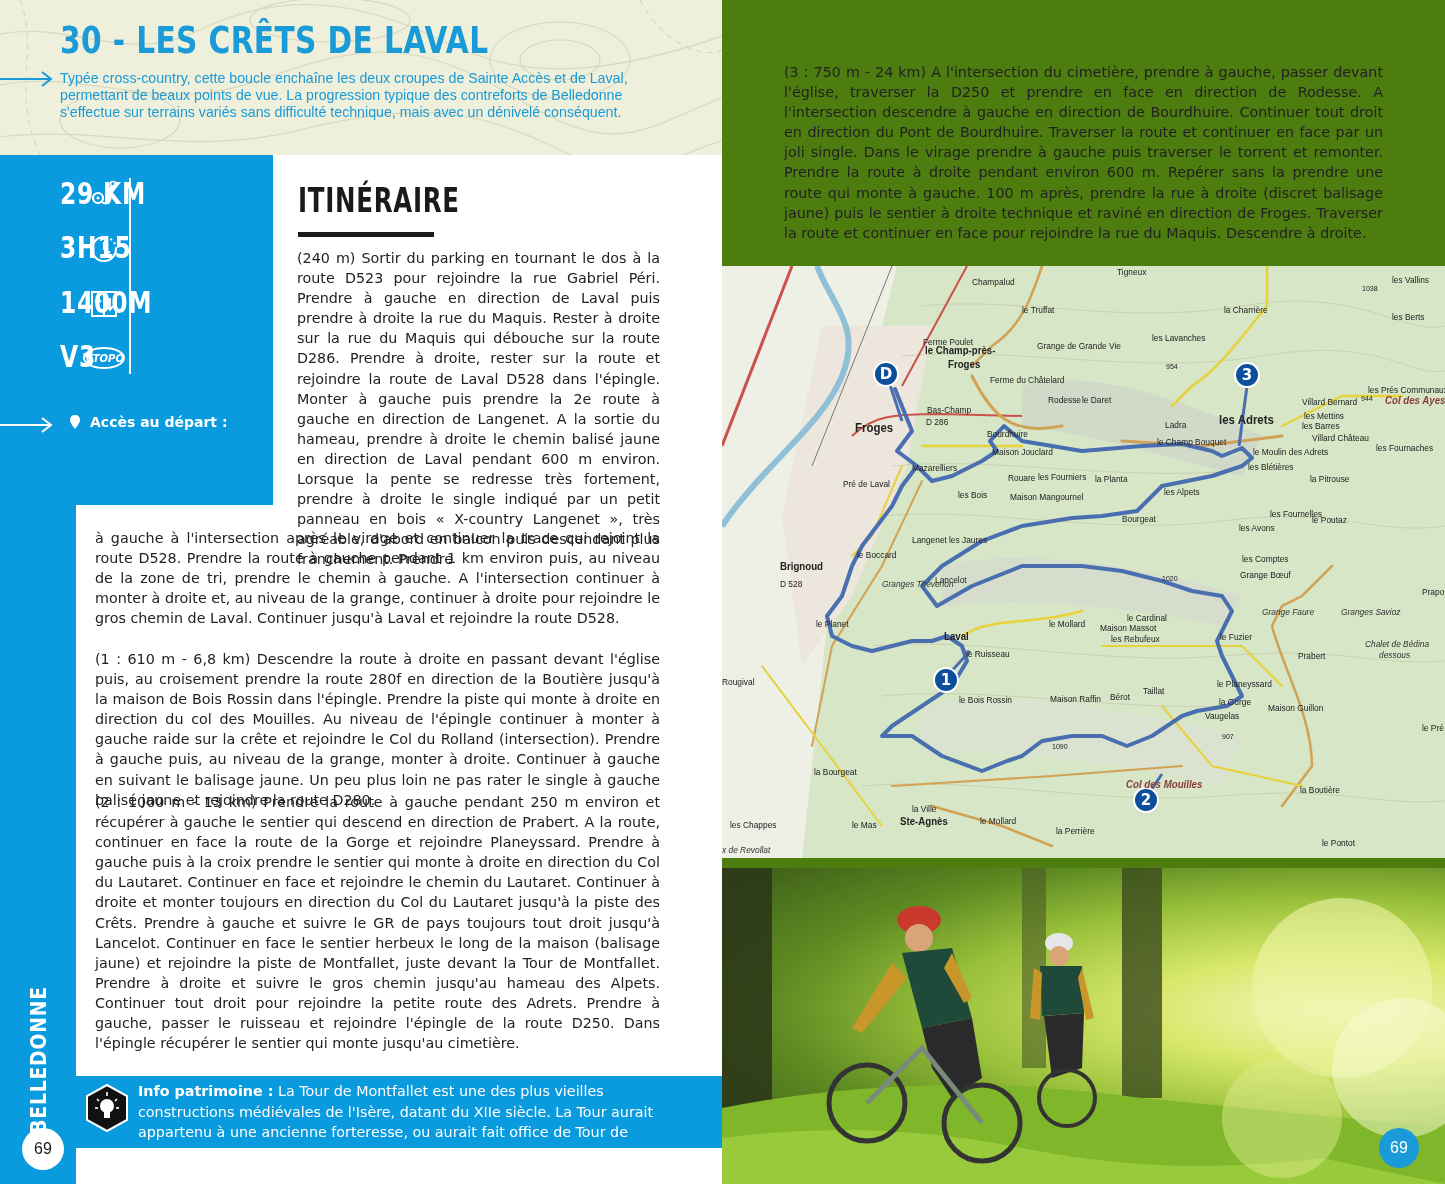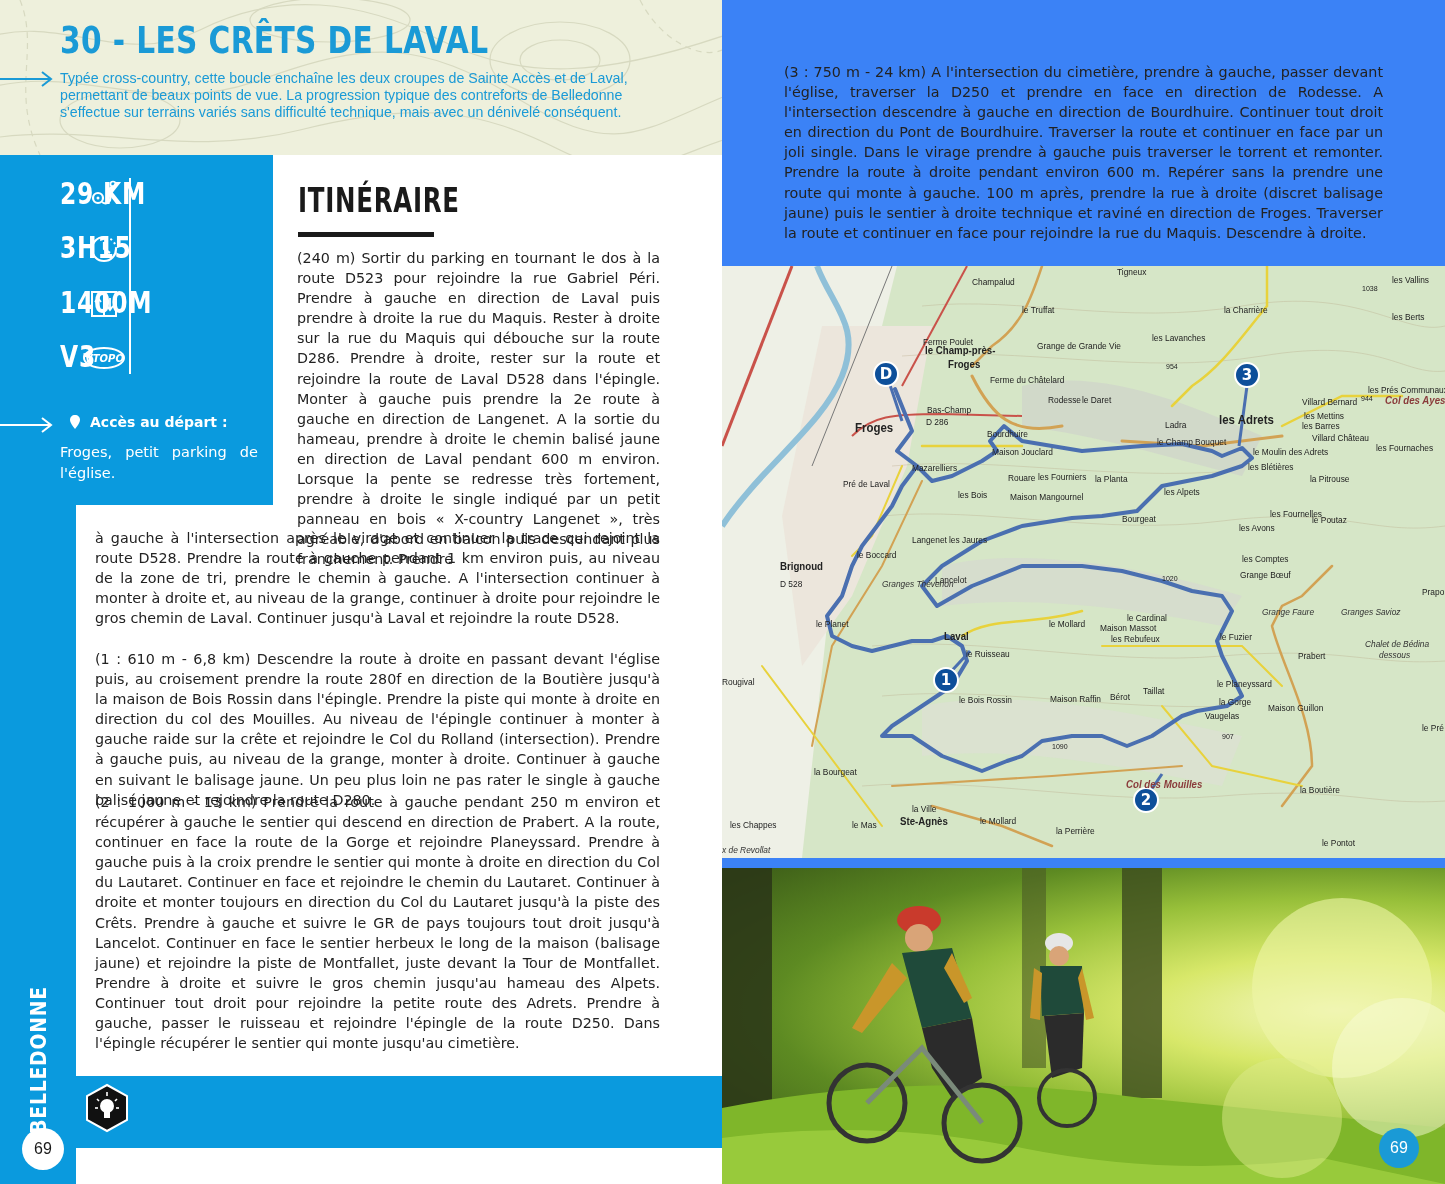--- a/index.html
+++ b/index.html
@@ -88,21 +88,21 @@
     transform: translate(-50%, -50%) rotate(-90deg) scaleX(0.85);
     white-space: nowrap; font-family: "DejaVu Sans", sans-serif;
   }
   .page-num-left {
     position: absolute; left: 22px; top: 1128px; width: 42px; height: 42px; border-radius: 50%;
     background: #fff; color: #1a1a1a; font-size: 16px; display: flex; align-items: center; justify-content: center;
     font-family: "Liberation Sans", sans-serif;
   }
 
   
-  .page-right { position: absolute; left: 722px; top: 0; width: 723px; height: 1184px; background: #3b82f6; }
+  .page-right { position: absolute; left: 722px; top: 0; width: 723px; height: 1184px; background: #4d7c0f; }
   .para-3 { position: absolute; left: 62px; top: 62px; width: 599px; }
 
   .map { position: absolute; left: 0; top: 266px; width: 723px; height: 592px; background: #d6e6c7; overflow: hidden; }
   .map svg { position: absolute; left: 0; top: 0; }
   .map-label { position: absolute; font-family: "Liberation Sans", sans-serif; font-size: 9.5px; color: #222; white-space: nowrap; transform: scaleX(0.88); transform-origin: left top; }
   .map-label.big { font-size: 13px; font-weight: bold; }
   .map-label.mid { font-size: 11px; font-weight: bold; }
   .map-label.ital { font-style: italic; color: #333; }
   .map-label.red { font-style: italic; font-weight: bold; color: #8a3b3b; font-size: 11px; }
   .marker {
@@ -193,21 +193,20 @@
   <svg class="access-arrow" width="56" height="20">
     <line x1="0" y1="9" x2="50" y2="9" stroke="#fff" stroke-width="2"></line>
     <polyline points="42,2 51,9 42,16" fill="none" stroke="#fff" stroke-width="2"></polyline>
   </svg>
   <div class="access-title">
     <svg width="10" height="14" viewBox="0 0 10 14">
         <path d="M5 0 C 2 0, 0 2, 0 5 C 0 8, 5 14, 5 14 C 5 14, 10 8, 10 5 C 10 2, 8 0, 5 0 Z" fill="#fff"></path>
       </svg>
     <span>Accès au départ :</span>
   </div>
-  <div class="access-text">Froges, petit parking de l'église.</div>
 
   <div class="itin-title">ITINÉRAIRE</div>
   <div class="itin-bar"></div>
 
   <p class="body-text para-top">(240 m) Sortir du parking en tournant le dos à la route D523 pour rejoindre la rue Gabriel Péri. Prendre à gauche en direction de Laval puis prendre à droite la rue du Maquis. Rester à droite sur la rue du Maquis qui débouche sur la route D286. Prendre à droite, rester sur la route et rejoindre la route de Laval D528 dans l'épingle. Monter à gauche puis prendre la 2e route à gauche en direction de Langenet. A la sortie du hameau, prendre à droite le chemin balisé jaune en direction de Laval pendant 600 m environ. Lorsque la pente se redresse très fortement, prendre à droite le single indiqué par un petit panneau en bois « X-country Langenet », très agréable, d'abord en balcon puis descendant plus franchement. Prendre</p>
   <p class="body-text para-cont">à gauche à l'intersection après le virage et continuer la trace qui rejoint la route D528. Prendre la route à gauche pendant 1 km environ puis, au niveau de la zone de tri, prendre le chemin à gauche. A l'intersection continuer à monter à droite et, au niveau de la grange, continuer à droite pour rejoindre le gros chemin de Laval. Continuer jusqu'à Laval et rejoindre la route D528.</p>
   <p class="body-text para-1">(1 : 610 m - 6,8 km) Descendre la route à droite en passant devant l'église puis, au croisement prendre la route 280f en direction de la Boutière jusqu'à la maison de Bois Rossin dans l'épingle. Prendre la piste qui monte à droite en direction du col des Mouilles. Au niveau de l'épingle continuer à monter à gauche raide sur la crête et rejoindre le Col du Rolland (intersection). Prendre à gauche puis, au niveau de la grange, monter à droite. Continuer à gauche en suivant le balisage jaune. Un peu plus loin ne pas rater le single à gauche balisé jaune et rejoindre la route D280.</p>
   <p class="body-text para-2">(2 : 1000 m - 13 km) Prendre la route à gauche pendant 250 m environ et récupérer à gauche le sentier qui descend en direction de Prabert. A la route, continuer en face la route de la Gorge et rejoindre Planeyssard. Prendre à gauche puis à la croix prendre le sentier qui monte à droite en direction du Col du Lautaret. Continuer en face et rejoindre le chemin du Lautaret. Continuer à droite et monter toujours en direction du Col du Lautaret jusqu'à la piste des Crêts. Prendre à gauche et suivre le GR de pays toujours tout droit jusqu'à Lancelot. Continuer en face le sentier herbeux le long de la maison (balisage jaune) et rejoindre la piste de Montfallet, juste devant la Tour de Montfallet. Prendre à droite et suivre le gros chemin jusqu'au hameau des Alpets. Continuer tout droit pour rejoindre la petite route des Adrets. Prendre à gauche, passer le ruisseau et rejoindre l'épingle de la route D250. Dans l'épingle récupérer le sentier qui monte jusqu'au cimetière.</p>
 
   <div class="info-band"></div>
@@ -216,20 +215,21 @@
     <circle cx="22" cy="23" r="7" fill="#fff"></circle>
     <rect x="19" y="29" width="6" height="6" fill="#fff"></rect>
     <g stroke="#fff" stroke-width="1.6">
         <line x1="22" y1="9" x2="22" y2="13"></line>
         <line x1="12" y1="16" x2="14" y2="18"></line>
         <line x1="32" y1="16" x2="30" y2="18"></line>
         <line x1="10" y1="25" x2="13" y2="25"></line>
         <line x1="31" y1="25" x2="34" y2="25"></line>
       </g>
   </svg>
+  <div class="info-text"><b>Info patrimoine :</b><span> La Tour de Montfallet est une des plus vieilles constructions médiévales de l'Isère, datant du XIIe siècle. La Tour aurait appartenu à une ancienne forteresse, ou aurait fait office de Tour de Guet.</span></div>
 
   <div class="region-label">BELLEDONNE</div>
   <div class="page-num-left">69</div>
 </div>
 
 <div class="page-right">
   <p class="body-text para-3">(3 : 750 m - 24 km) A l'intersection du cimetière, prendre à gauche, passer devant l'église, traverser la D250 et prendre en face en direction de Rodesse. A l'intersection descendre à gauche en direction de Bourdhuire. Continuer tout droit en direction du Pont de Bourdhuire. Traverser la route et continuer en face par un joli single. Dans le virage prendre à gauche puis traverser le torrent et remonter. Prendre la route à droite pendant environ 600 m. Repérer sans la prendre une route qui monte à gauche. 100 m après, prendre la rue à droite (discret balisage jaune) puis le sentier à droite technique et raviné en direction de Froges. Traverser la route et continuer en face pour rejoindre la rue du Maquis. Descendre à droite.</p>
 
   <div class="map">
     <svg width="723" height="592" viewBox="0 0 723 592">

